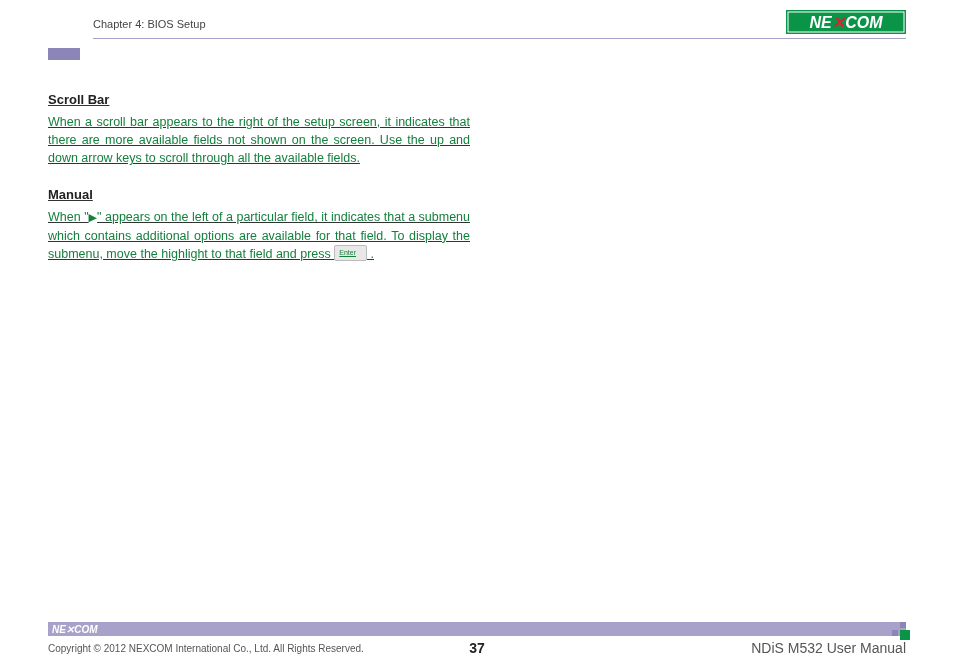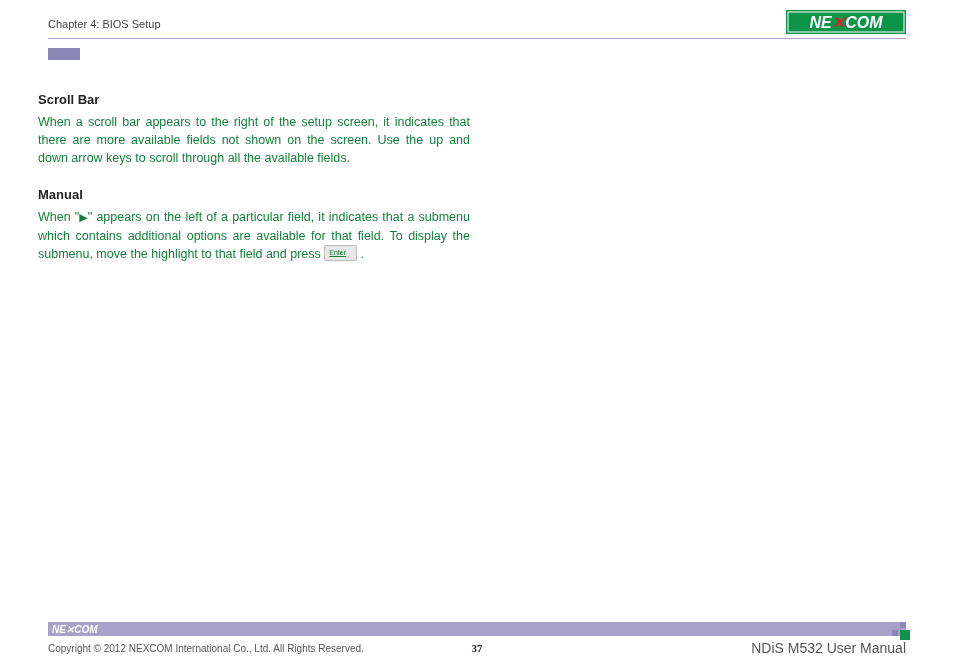--- a/index.html
+++ b/index.html
@@ -8,20 +8,21 @@
       height: 672px;
       font-family: 'Segoe UI', Arial, sans-serif;
       background: #fff;
       position: relative;
       color: #333;
     }
     .page-header {
       position: relative;
       padding: 18px 48px 0 48px;
       height: 42px;
+      margin-left: 45px;
     }
     .chapter-title {
       font-size: 11px;
       color: #444;
     }
     .logo-large {
       position: absolute;
       right: 48px;
       top: 10px;
     }
@@ -35,22 +36,23 @@
     }
     .header-tab {
       position: absolute;
       left: 48px;
       top: 48px;
       width: 32px;
       height: 12px;
       background: #8c85b8;
     }
     .content {
-      padding: 50px 48px 0 38px;
+      padding: 50px 48px 0 48px;
       width: 518px;
+      text-decoration: underline;
     }
     .section-heading {
       font-size: 13px;
       font-weight: 600;
       color: #222;
       margin-bottom: 6px;
     }
     .section-text {
       font-size: 12.5px;
       color: #15803d;
@@ -98,27 +100,26 @@
       display: flex;
       justify-content: space-between;
       align-items: center;
       margin-top: 4px;
     }
     .copyright {
       font-size: 10px;
       color: #555;
     }
     .page-number {
-      font-size: 11px;
+      font-size: 14px;
       font-weight: 700;
       color: #222;
       position: absolute;
       left: 50%;
       transform: translateX(-50%);
-      font-family: Liberation Serif, serif;
     }
     .manual-name {
       font-size: 14px;
       color: #555;
     }
   </style>
 </head>
 <body>
 
 <div class="page-header">

